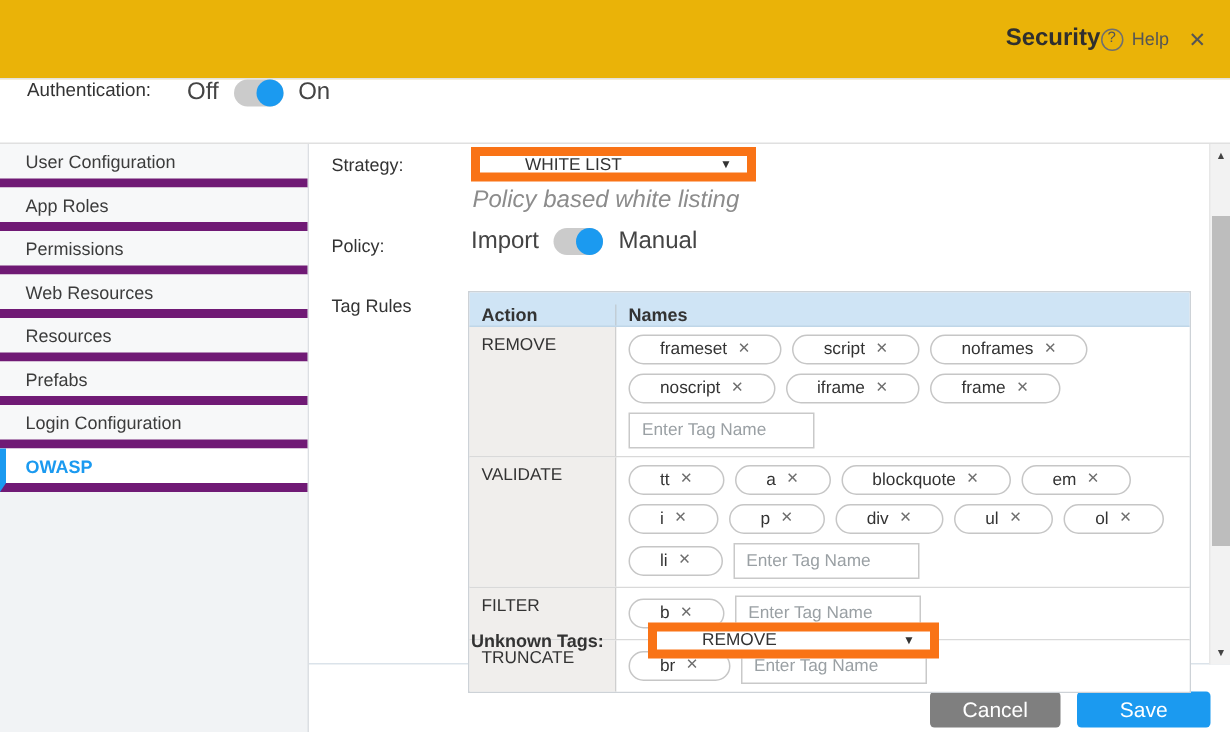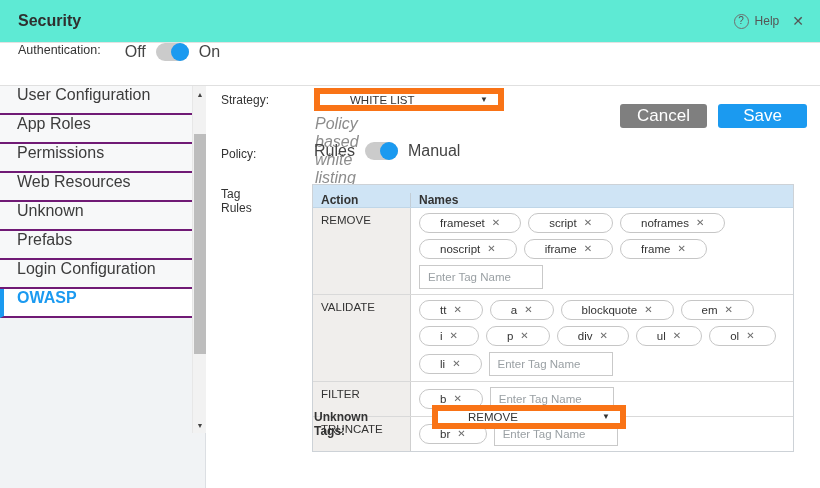--- a/index.html
+++ b/index.html
@@ -10,22 +10,22 @@
   }
   *{box-sizing:border-box;}
   html,body{margin:0;padding:0;}
   body{
     width:820px;height:488px;overflow:hidden;background:#fff;
     font-family:"Liberation Sans","DejaVu Sans",sans-serif;color:#333;
   }
   
   .app{width:820px;height:488px;display:flex;flex-direction:column;}
   .hdr{
-    height:43px;background:#5eead4;border-bottom:1px solid #e2e2e2;
-    display:flex;align-items:center;justify-content:space-between;
+    height:53px;background:#eab308;border-bottom:1px solid #e2e2e2;
+    display:flex;align-items:center;justify-content:flex-end;
     padding:0 16px 0 18px;flex:0 0 auto;
   }
   .hdr-title{font-size:16px;font-weight:600;color:#2f2f2f;}
   .hdr-right{display:flex;align-items:center;gap:13px;color:#555;font-size:12px;}
   .help-circle{
     width:15px;height:15px;border:1px solid #6f6f6f;border-radius:50%;
     display:flex;align-items:center;justify-content:center;
     font-size:10px;color:#555;line-height:1;
   }
   .help-wrap{display:flex;align-items:center;gap:6px;cursor:pointer;}
@@ -42,29 +42,29 @@
     position:relative;margin:0 10px;cursor:pointer;flex:0 0 auto;
   }
   .toggle .knob{
     position:absolute;right:0;top:0;width:18px;height:18px;border-radius:50%;
     background:var(--accent);
   }
   
   .main{flex:1;display:flex;border-top:1px solid #e0e0e0;min-height:0;}
   .sidebar{width:206px;background:#f1f3f5;border-right:1px solid #dcdfe3;flex:0 0 auto;}
   .side-item{
-    height:29px;display:flex;padding-left:17px;
-    background:#f7f8f9;border-bottom:2px solid #701a75;
-    font-size:16px;color:#3c3c3c;cursor:pointer;
+    height:29px;display:flex;align-items:center;padding-left:17px;
+    background:#f7f8f9;border-bottom:6px solid #701a75;
+    font-size:12px;color:#3c3c3c;cursor:pointer;
   }
   .side-item.active{
     background:#fff;color:var(--accent);font-weight:bold;
     border-left:4px solid var(--accent);padding-left:13px;
   }
-  .content{flex:1;position:relative;background:#fff;display:flex;flex-direction:row;min-width:0;}
+  .content{flex:1;position:relative;background:#fff;display:flex;flex-direction:column;min-width:0;}
   .scrollarea{position:relative;height:347px;border-bottom:1px solid #dbe3ea;flex:0 0 auto;}
   .flabel{position:absolute;font-size:12px;color:#333;}
   
   .fakeselect{
     position:absolute;border:6px solid #f97316;background:#fff;
     display:flex;align-items:center;padding-left:30px;font-size:11.5px;color:#333;
     cursor:pointer;
   }
   .fakeselect .caret{
     position:absolute;right:10px;font-size:8px;color:#333;line-height:1;
@@ -97,21 +97,21 @@
   .tag-input::placeholder{color:#9aa0a4;}
   
   .sbar{position:absolute;right:0;top:0;width:14px;height:347px;background:#f2f2f2;border-left:1px solid #e7e7e7;}
   .sbar .arr{position:absolute;left:0;width:14px;height:14px;display:flex;align-items:center;justify-content:center;font-size:7px;color:#444;cursor:pointer;}
   .sbar .arr.up{top:1px;}
   .sbar .arr.down{bottom:1px;}
   .sbar .thumb{position:absolute;left:1px;top:48px;width:12px;height:220px;background:#bdbdbd;cursor:pointer;}
   
   .footer{flex:1;background:#fff;display:flex;justify-content:flex-end;align-items:flex-start;padding:18px 13px 0 0;gap:11px;}
   .btn{
-    height:24px;border:none;border-radius:3px;color:#fff;font-size:17px;
+    height:24px;border:none;border-radius:3px;color:#fff;font-size:14px;
     display:flex;align-items:center;justify-content:center;cursor:pointer;
     font-family:"Liberation Sans","DejaVu Sans",sans-serif;
   }
   .btn-cancel{width:87px;background:var(--cancel-bg);}
   .btn-save{width:89px;background:var(--accent);}
 </style>
 </head>
 <body>
 
 <div class="app">
@@ -145,21 +145,21 @@
         <div class="side-item">
           <span>App Roles</span>
         </div>
         <div class="side-item">
           <span>Permissions</span>
         </div>
         <div class="side-item">
           <span>Web Resources</span>
         </div>
         <div class="side-item">
-          <span>Unknown</span>
+          <span>Resources</span>
         </div>
         <div class="side-item">
           <span>Prefabs</span>
         </div>
         <div class="side-item">
           <span>Login Configuration</span>
         </div>
         <div class="side-item active">
           <span>OWASP</span>
         </div>
@@ -170,21 +170,21 @@
 
         <span class="flabel" style="left:15px;top:7px;">Strategy:</span>
         <div class="fakeselect" style="left:108px;top:2px;width:190px;height:23px;">
           <span>WHITE LIST</span>
           <span class="caret">▼</span>
         </div>
         <span class="hint">Policy based white listing</span>
 
         <span class="flabel" style="left:15px;top:61px;">Policy:</span>
         <div class="policy-row">
-          <span class="tgl-txt">Rules</span>
+          <span class="tgl-txt">Import</span>
           <span class="toggle">
               <span class="knob"></span>
             </span>
           <span class="tgl-txt">Manual</span>
         </div>
 
         <span class="flabel" style="left:15px;top:101px;">Tag Rules</span>
 
         <div class="ttable">
           <div class="t-header">

